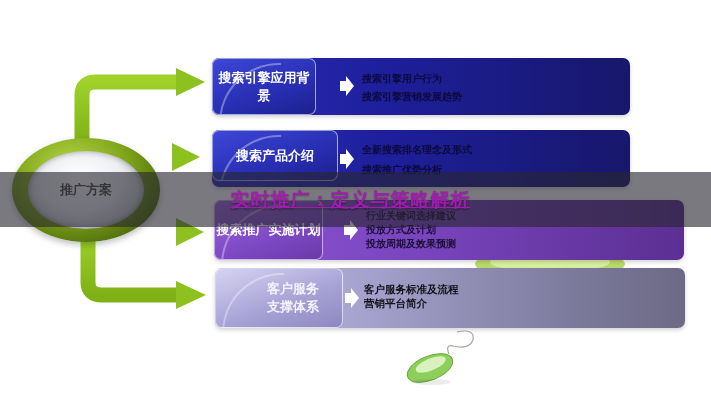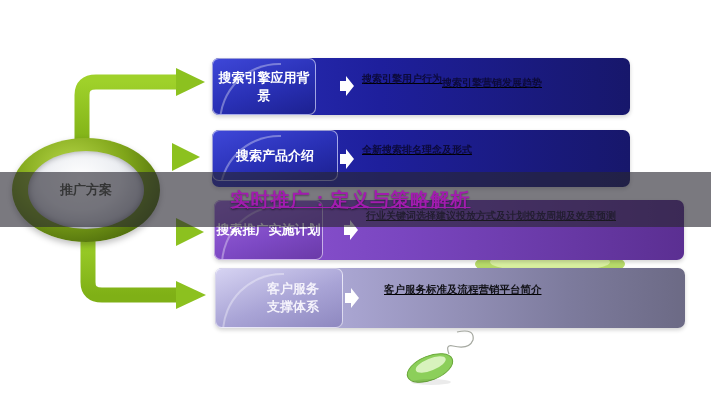--- a/index.html
+++ b/index.html
@@ -25,21 +25,21 @@
   }
   .row .head .gloss {
     position: absolute; left: 6px; top: 4px; width: 60px; height: 60px;
     border-left: 2px solid rgba(255,255,255,0.35);
     border-top: 2px solid rgba(255,255,255,0.35);
     border-top-left-radius: 60px;
     pointer-events: none;
   }
   .head-title { font-weight: bold; font-size: 13px; line-height: 18px; color: #ffffff; text-align: center; position: relative; }
   .head-title.light { color: #f4f2fb; }
-  .items { position: absolute; display: flex; flex-direction: row; text-decoration: underline; }
+  .items { position: absolute; display: flex; flex-direction: column; }
   .item { font-size: 10px; font-weight: bold; line-height: 14px; color: #0c0a3a; white-space: nowrap; }
   .item.onpurple { color: #1a0f33; }
   .item.ongray { color: #121218; font-size: 10.5px; }
 
   .r1 .body { left: 212px; top: 58px; width: 418px; height: 57px;
     background: linear-gradient(90deg, #2a2fb8 0%, #1e1f9c 40%, #17176b 100%); }
   .r1 .head { left: 212px; top: 58px; width: 104px; height: 57px;
     background: linear-gradient(160deg, #3e47d8 0%, #2930b5 55%, #1c2090 100%); }
 
   .r2 .body { left: 212px; top: 130px; width: 418px; height: 57px;
@@ -138,20 +138,21 @@
     <div class="body"></div>
     <div class="head">
       <div class="gloss"></div>
       <span class="head-title">搜索产品介绍</span>
     </div>
     <svg style="position:absolute;left:340px;top:149px" width="14" height="20">
       <polygon points="0,5 6,5 6,0 14,10 6,20 6,15 0,15" fill="#ffffff"></polygon>
     </svg>
     <div class="items" style="left:362px;top:143px;">
       <span class="item">全新搜索排名理念及形式</span>
+      <span class="item" style="margin-top:6px">搜索推广优势分析</span>
     </div>
   </div>
 
   <svg style="position:absolute;left:470px;top:240px" width="160" height="40">
     <ellipse cx="80" cy="24" rx="75" ry="16" fill="#b8dc6a"></ellipse>
     <ellipse cx="80" cy="22" rx="60" ry="10" fill="#d9f0a0"></ellipse>
   </svg>
 
   <div class="row r3">
     <div class="body"></div>
@@ -172,21 +173,21 @@
   <div class="row r4">
     <div class="body"></div>
     <div class="head">
       <div class="gloss"></div>
       <span class="head-title light">客户服务</span>
       <span class="head-title light">支撑体系</span>
     </div>
     <svg style="position:absolute;left:345px;top:288px" width="14" height="20">
       <polygon points="0,5 6,5 6,0 14,10 6,20 6,15 0,15" fill="#ffffff"></polygon>
     </svg>
-    <div class="items" style="left:384px;top:282px;text-align:right;">
+    <div class="items" style="left:364px;top:282px;">
       <span class="item ongray">客户服务标准及流程</span>
       <span class="item ongray">营销平台简介</span>
     </div>
   </div>
 
   <div class="circle-wrap">
     <div class="ring"></div>
     <div class="ring-inner">
       <span class="circle-label">推广方案</span>
     </div>

